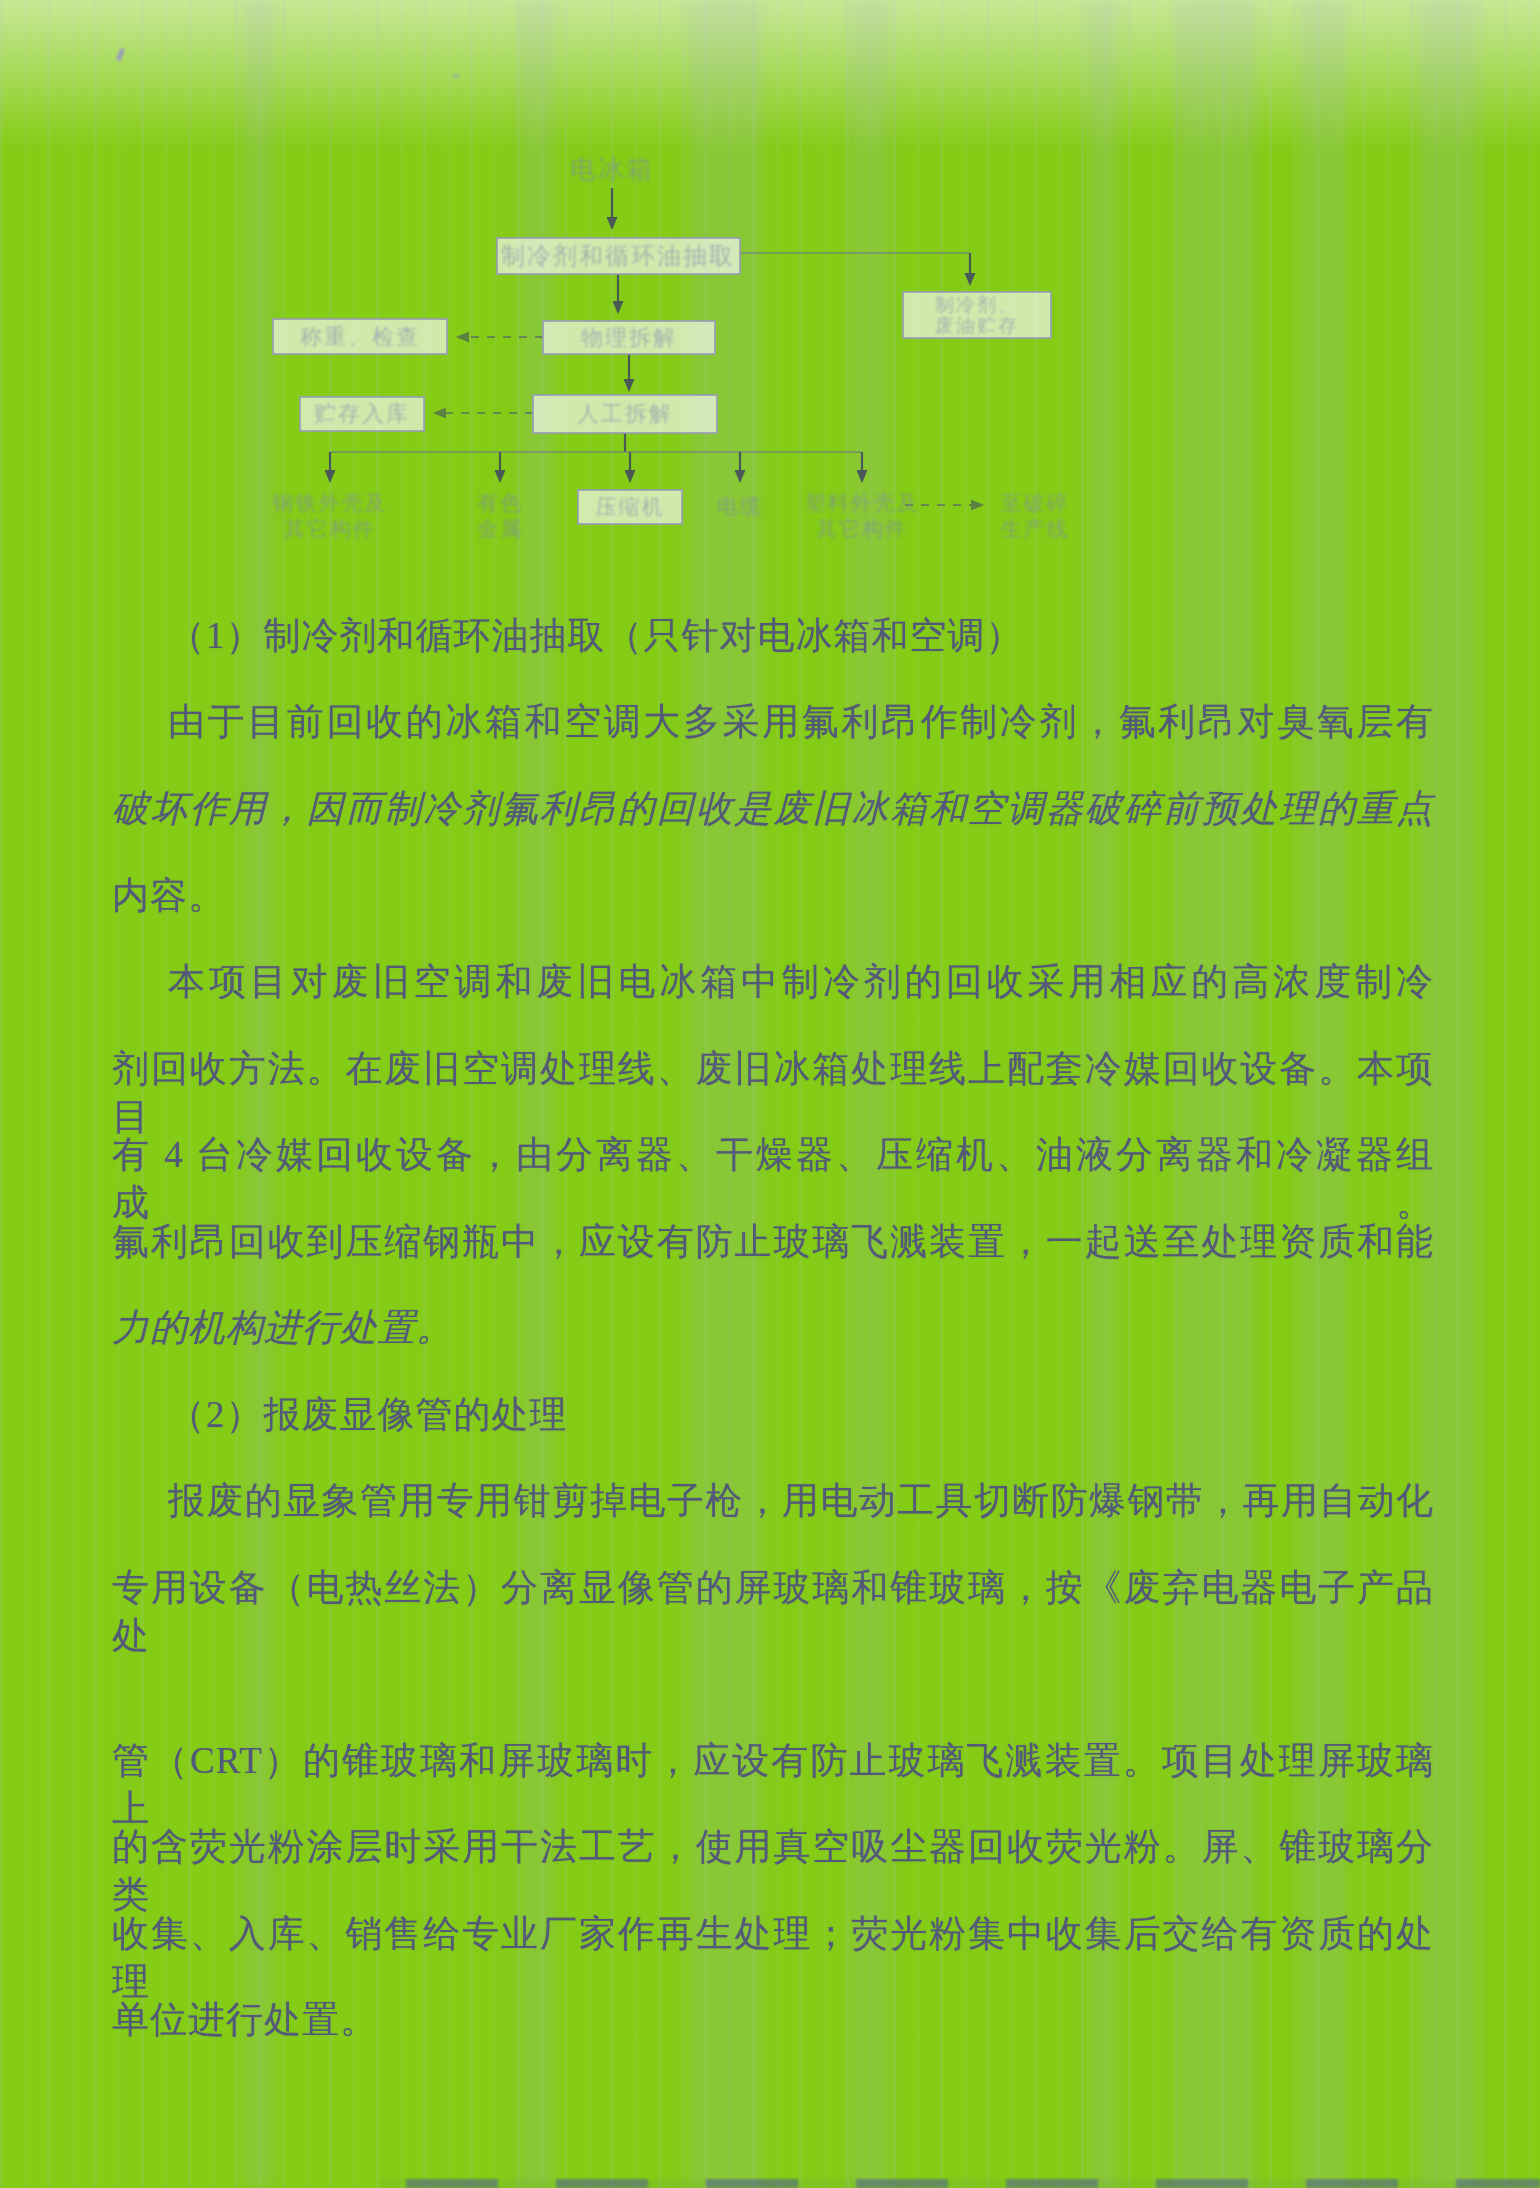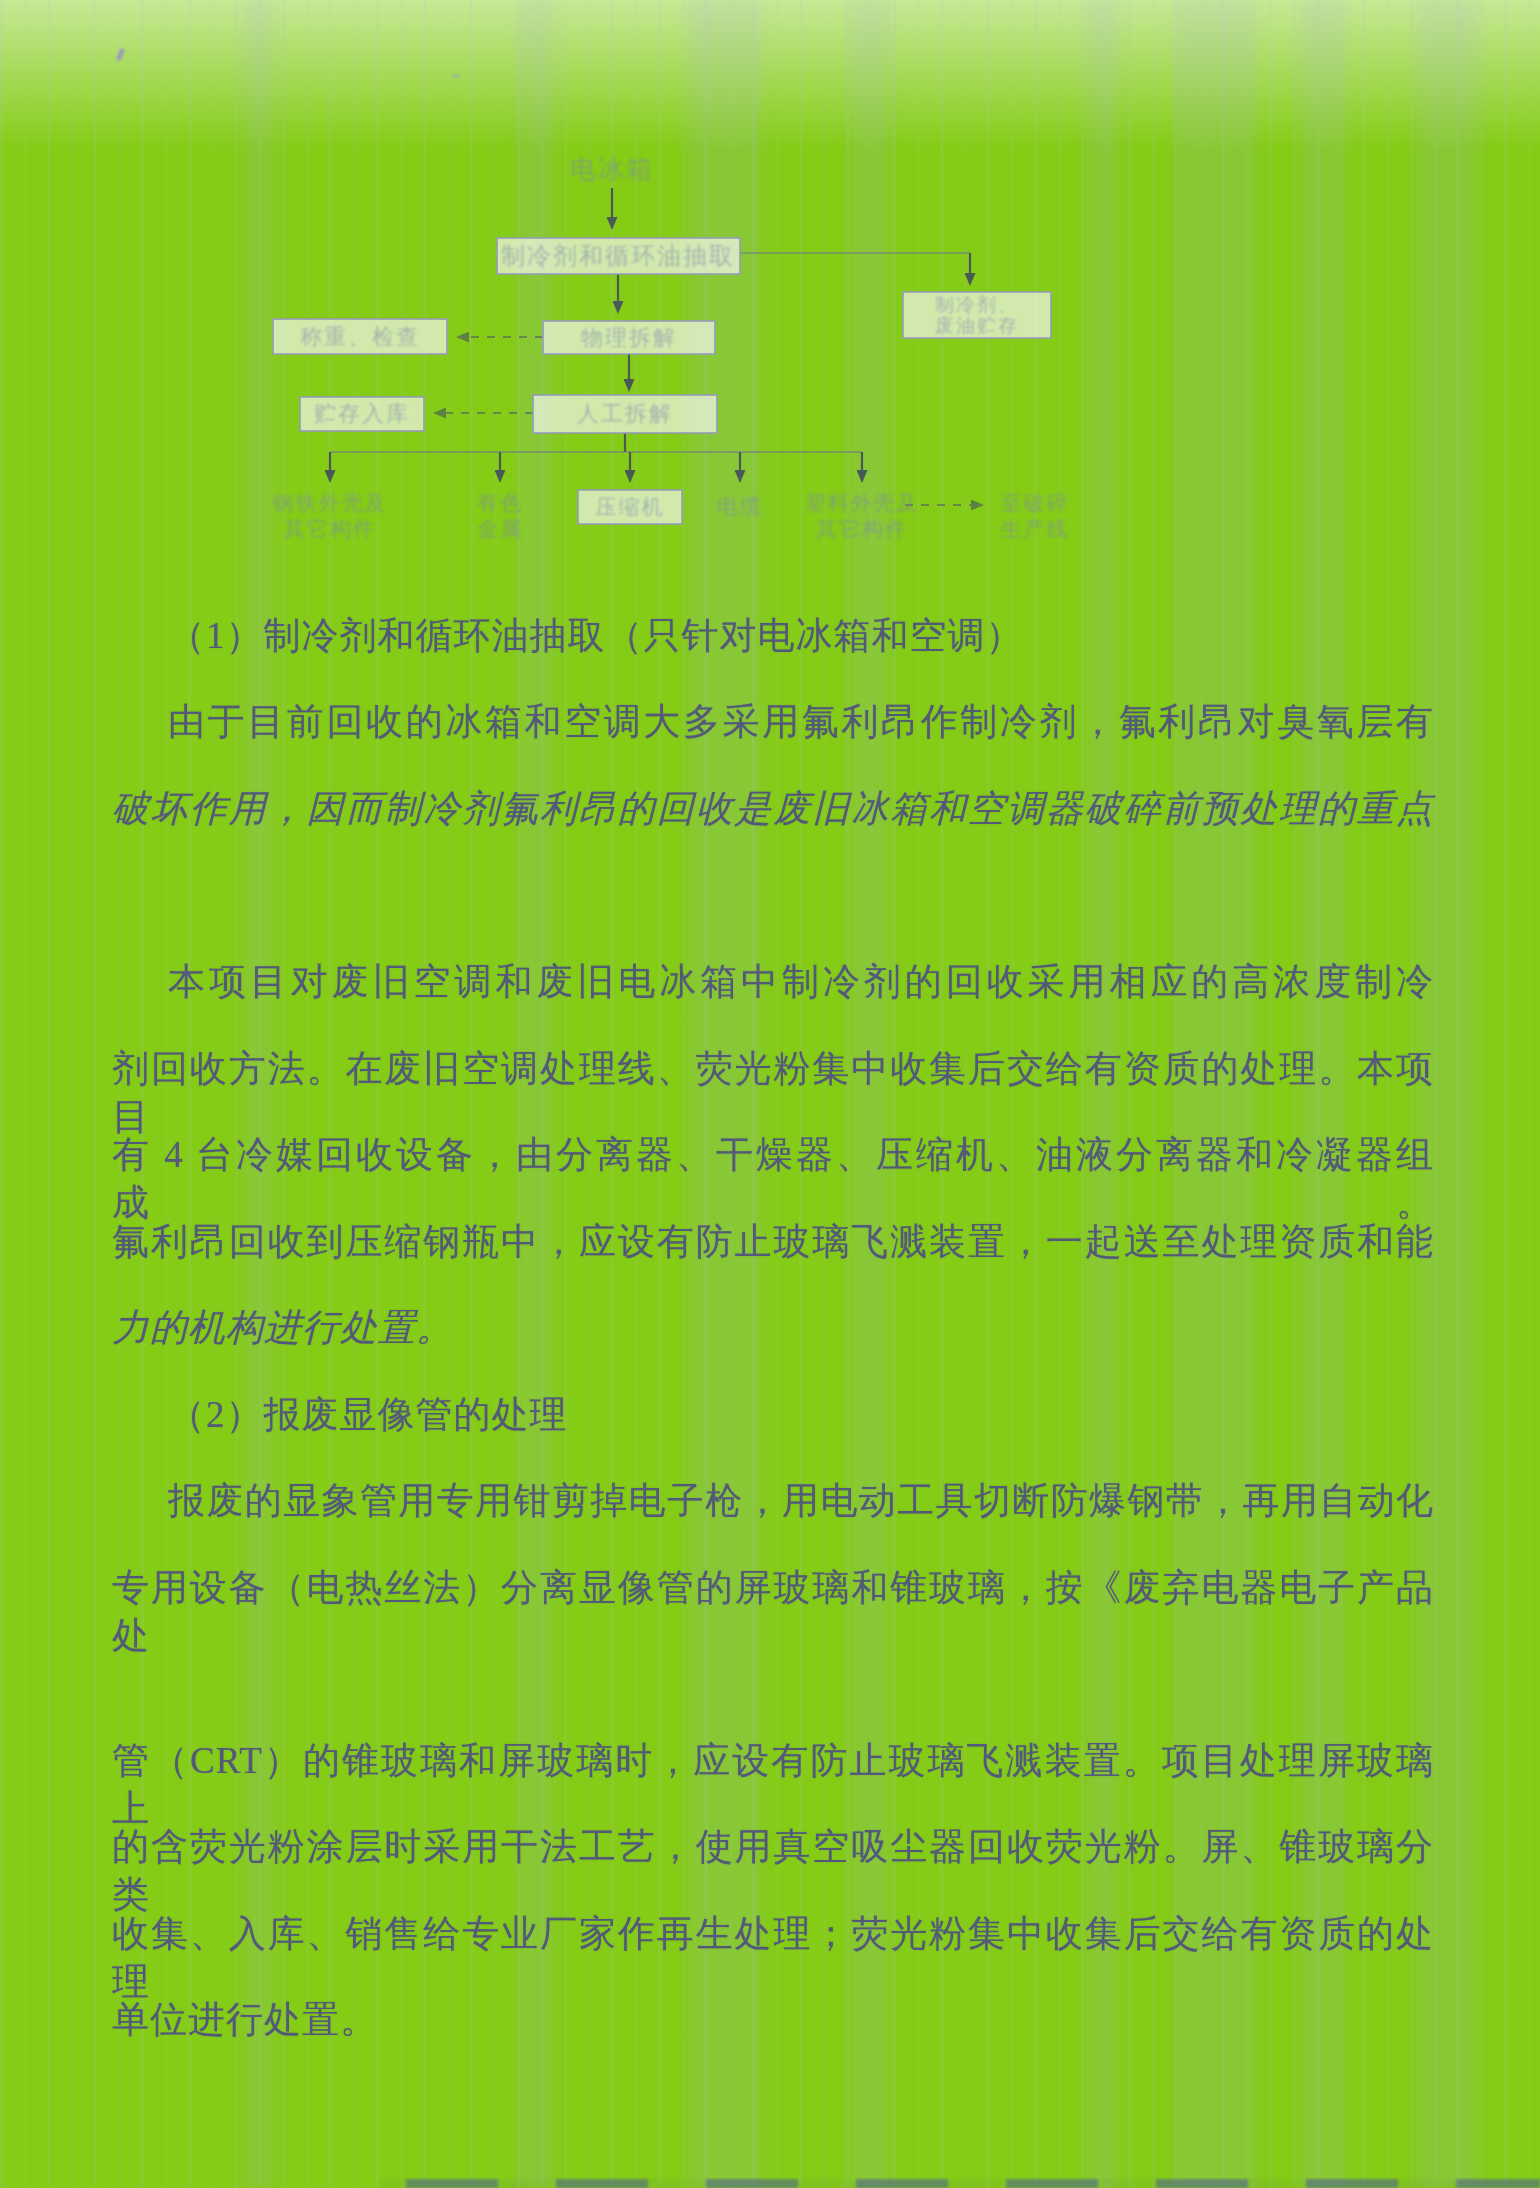--- a/index.html
+++ b/index.html
@@ -132,22 +132,23 @@
     <text class="fc-text fc-t21" x="862" y="510">塑料外壳及</text>
     <text class="fc-text fc-t21" x="862" y="536">其它构件</text>
 
     <text class="fc-text fc-t21" x="1035" y="510">至破碎</text>
     <text class="fc-text fc-t21" x="1035" y="536">生产线</text>
   </svg>
 
   <div class="bodyline ind" style="top:612px;">（1）制冷剂和循环油抽取（只针对电冰箱和空调）</div>
   <div class="bodyline ind just" style="top:698px;">由于目前回收的冰箱和空调大多采用氟利昂作制冷剂，氟利昂对臭氧层有</div>
   <div class="bodyline m0 just" style="top:785px;font-style:italic;">破坏作用，因而制冷剂氟利昂的回收是废旧冰箱和空调器破碎前预处理的重点</div>
+  <div class="bodyline m0" style="top:872px;">内容。</div>
   <div class="bodyline ind just" style="top:958px;">本项目对废旧空调和废旧电冰箱中制冷剂的回收采用相应的高浓度制冷</div>
-  <div class="bodyline m0 just" style="top:1045px;">剂回收方法。在废旧空调处理线、荧光粉集中收集后交给有资质的处理。本项目</div>
+  <div class="bodyline m0 just" style="top:1045px;">剂回收方法。在废旧空调处理线、废旧冰箱处理线上配套冷媒回收设备。本项目</div>
   <div class="bodyline m0 just" style="top:1131px;">有 4 台冷媒回收设备，由分离器、干燥器、压缩机、油液分离器和冷凝器组成。</div>
   <div class="bodyline m0 just" style="top:1218px;">氟利昂回收到压缩钢瓶中，应设有防止玻璃飞溅装置，一起送至处理资质和能</div>
   <div class="bodyline m0" style="top:1304px;font-style:italic;">力的机构进行处置。</div>
   <div class="bodyline ind" style="top:1391px;">（2）报废显像管的处理</div>
   <div class="bodyline ind just" style="top:1477px;">报废的显象管用专用钳剪掉电子枪，用电动工具切断防爆钢带，再用自动化</div>
   <div class="bodyline m0 just" style="top:1564px;">专用设备（电热丝法）分离显像管的屏玻璃和锥玻璃，按《废弃电器电子产品处</div>
   <div class="bodyline m0 just" style="top:1823px;">的含荧光粉涂层时采用干法工艺，使用真空吸尘器回收荧光粉。屏、锥玻璃分类</div>
   <div class="bodyline m0 just" style="top:1737px;">管（CRT）的锥玻璃和屏玻璃时，应设有防止玻璃飞溅装置。项目处理屏玻璃上</div>
   <div class="bodyline m0" style="top:1996px;">单位进行处置。</div>
   <div class="bodyline m0 just" style="top:1910px;">收集、入库、销售给专业厂家作再生处理；荧光粉集中收集后交给有资质的处理</div>

